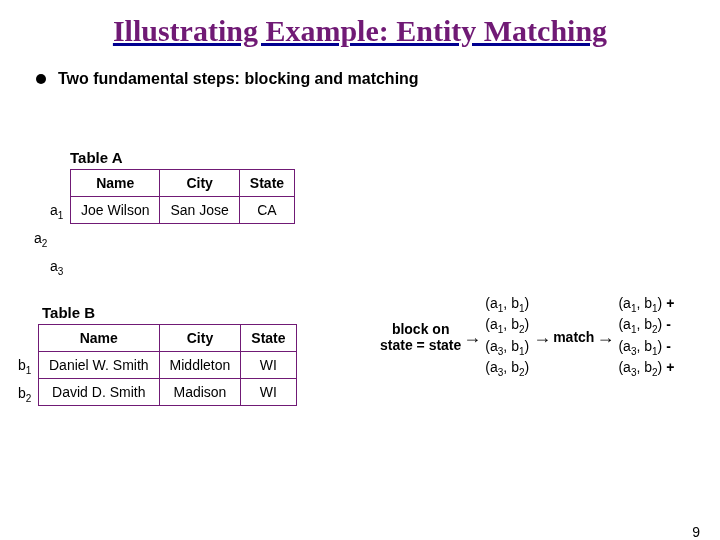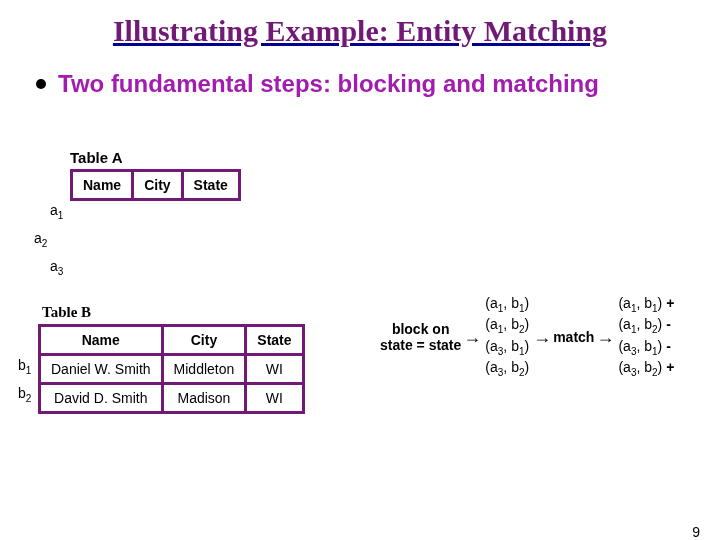--- a/index.html
+++ b/index.html
@@ -35,37 +35,37 @@
   }
   .bullet-dot {
     width: 10px;
     height: 10px;
     background: #000;
     border-radius: 50%;
     margin-right: 12px;
     flex: 0 0 auto;
   }
   .bullet-text {
-    font-size: 24px;
+    font-size: 16px;
     font-weight: bold;
-    color: #a21caf;
+    color: #000000;
   }
   .tbl-label {
     position: absolute;
     font-size: 15px;
     font-weight: bold;
     text-align: center;
   }
   table.data {
     position: absolute;
     border-collapse: collapse;
     font-size: 14px;
   }
   table.data th, table.data td {
-    border: 3px solid #701a75;
+    border: 1px solid #701a75;
     padding: 5px 10px;
     text-align: center;
     white-space: nowrap;
   }
   table.data th {
     font-weight: bold;
   }
   .row-id {
     position: absolute;
     font-size: 14px;
@@ -122,24 +122,29 @@
   <span class="row-id" style="left:34px; top:216px;"><span>a</span><sub>2</sub></span>
   <span class="row-id" style="left:50px; top:244px;"><span>a</span><sub>3</sub></span>
 
   <table class="data" style="left:70px; top:155px;">
     <tbody>
         <tr>
       <th>Name</th>
       <th>City</th>
       <th>State</th>
     </tr>
+    <tr>
+      <td>Joe Wilson</td>
+      <td>San Jose</td>
+      <td>CA</td>
+    </tr>
   </tbody>
     </table>
 
-  <div class="tbl-label" style="left:42px; top:290px;font-family:Liberation Serif, serif;">Table B</div>
+  <div class="tbl-label" style="left:42px; top:290px;">Table B</div>
 
   <span class="row-id" style="left:18px; top:343px;"><span>b</span><sub>1</sub></span>
   <span class="row-id" style="left:18px; top:371px;"><span>b</span><sub>2</sub></span>
 
   <table class="data" style="left:38px; top:310px;">
     <tbody>
         <tr>
       <th>Name</th>
       <th>City</th>
       <th>State</th>

